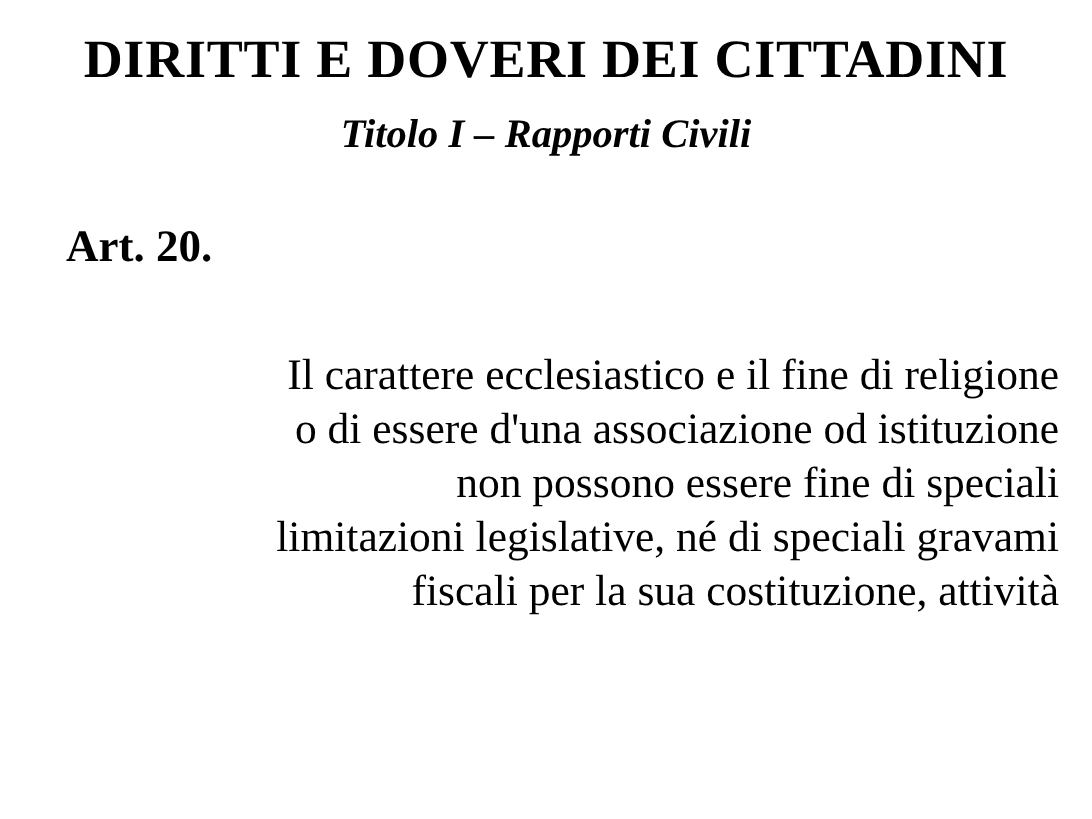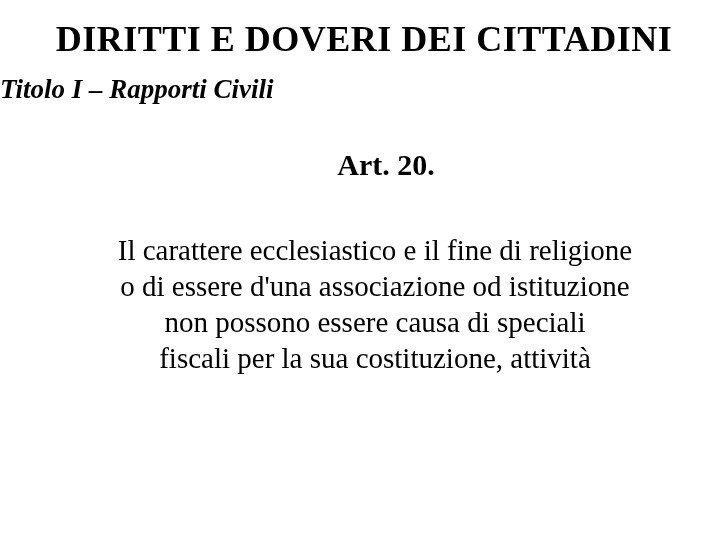--- a/index.html
+++ b/index.html
@@ -26,52 +26,54 @@
     text-align: center;
     letter-spacing: 0.5px;
     white-space: nowrap;
   }
   .slide-subtitle {
     margin: 19px 0 0 0;
     font-size: 27px;
     line-height: 1;
     font-weight: 700;
     font-style: italic;
+    text-align: center;
   }
   .article-heading {
     margin: 47px 0 0 0;
     padding-left: 44px;
     font-size: 30px;
     line-height: 1;
     font-weight: 700;
-    text-align: center;
+    text-align: left;
   }
   .body-paragraph {
     margin: 52px 0 0 0;
     padding-left: 44px;
     padding-right: 22px;
     font-size: 29px;
     line-height: 36px;
-    text-align: center;
+    text-align: right;
   }
   .body-line {
     white-space: nowrap;
   }
 </style>
 </head>
 <body>
 
 <div class="slide">
 
   <h1 class="slide-title">DIRITTI E DOVERI DEI CITTADINI</h1>
 
   <h2 class="slide-subtitle">Titolo I – Rapporti Civili</h2>
 
   <h3 class="article-heading">Art. 20.</h3>
 
   <div class="body-paragraph">
     <div class="body-line">Il carattere ecclesiastico e il fine di religione</div>
     <div class="body-line">o di essere d'una associazione od istituzione</div>
-    <div class="body-line">non possono essere causa di speciali</div>
+    <div class="body-line">non possono essere fine di speciali</div>
+    <div class="body-line">limitazioni legislative, né di speciali gravami</div>
     <div class="body-line">fiscali per la sua costituzione, attività</div>
   </div>
 
 </div>
 
 </body></html>

